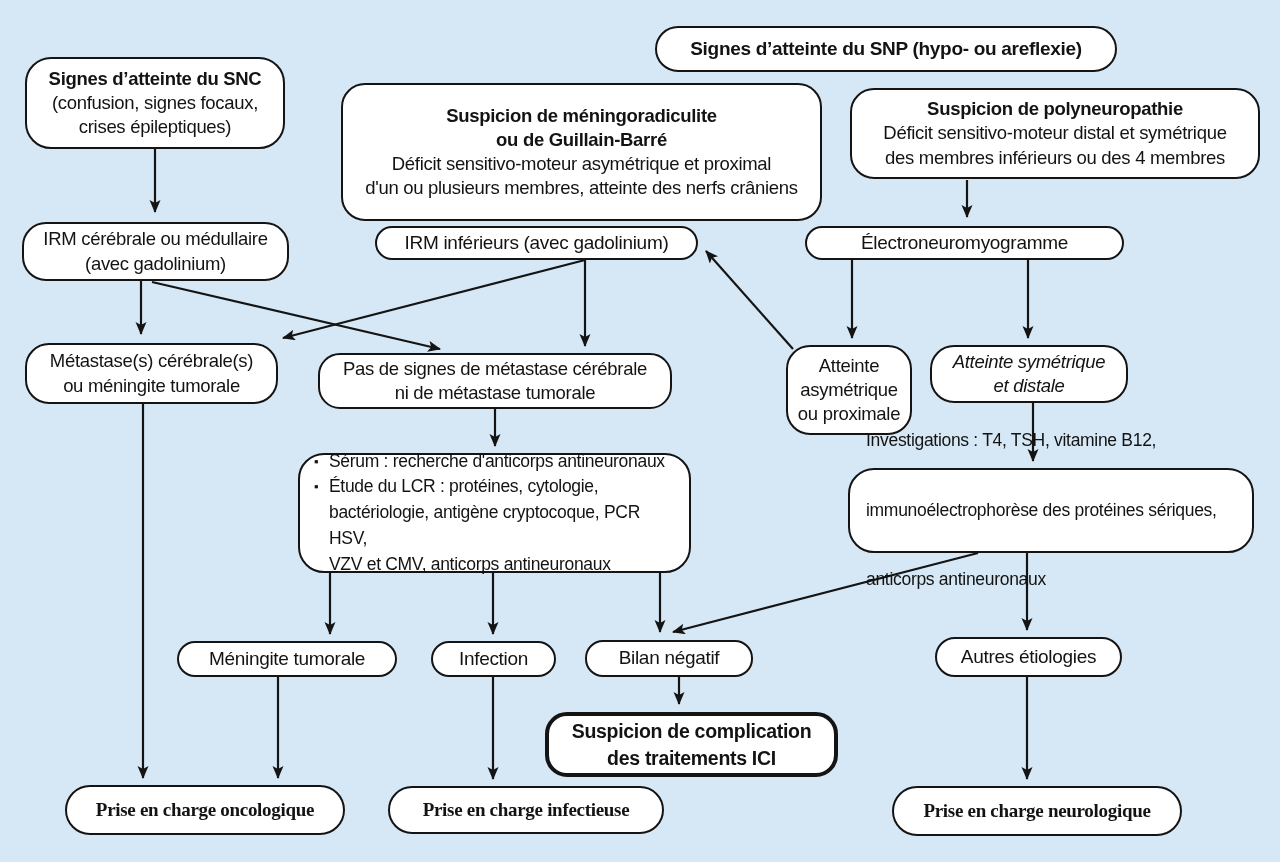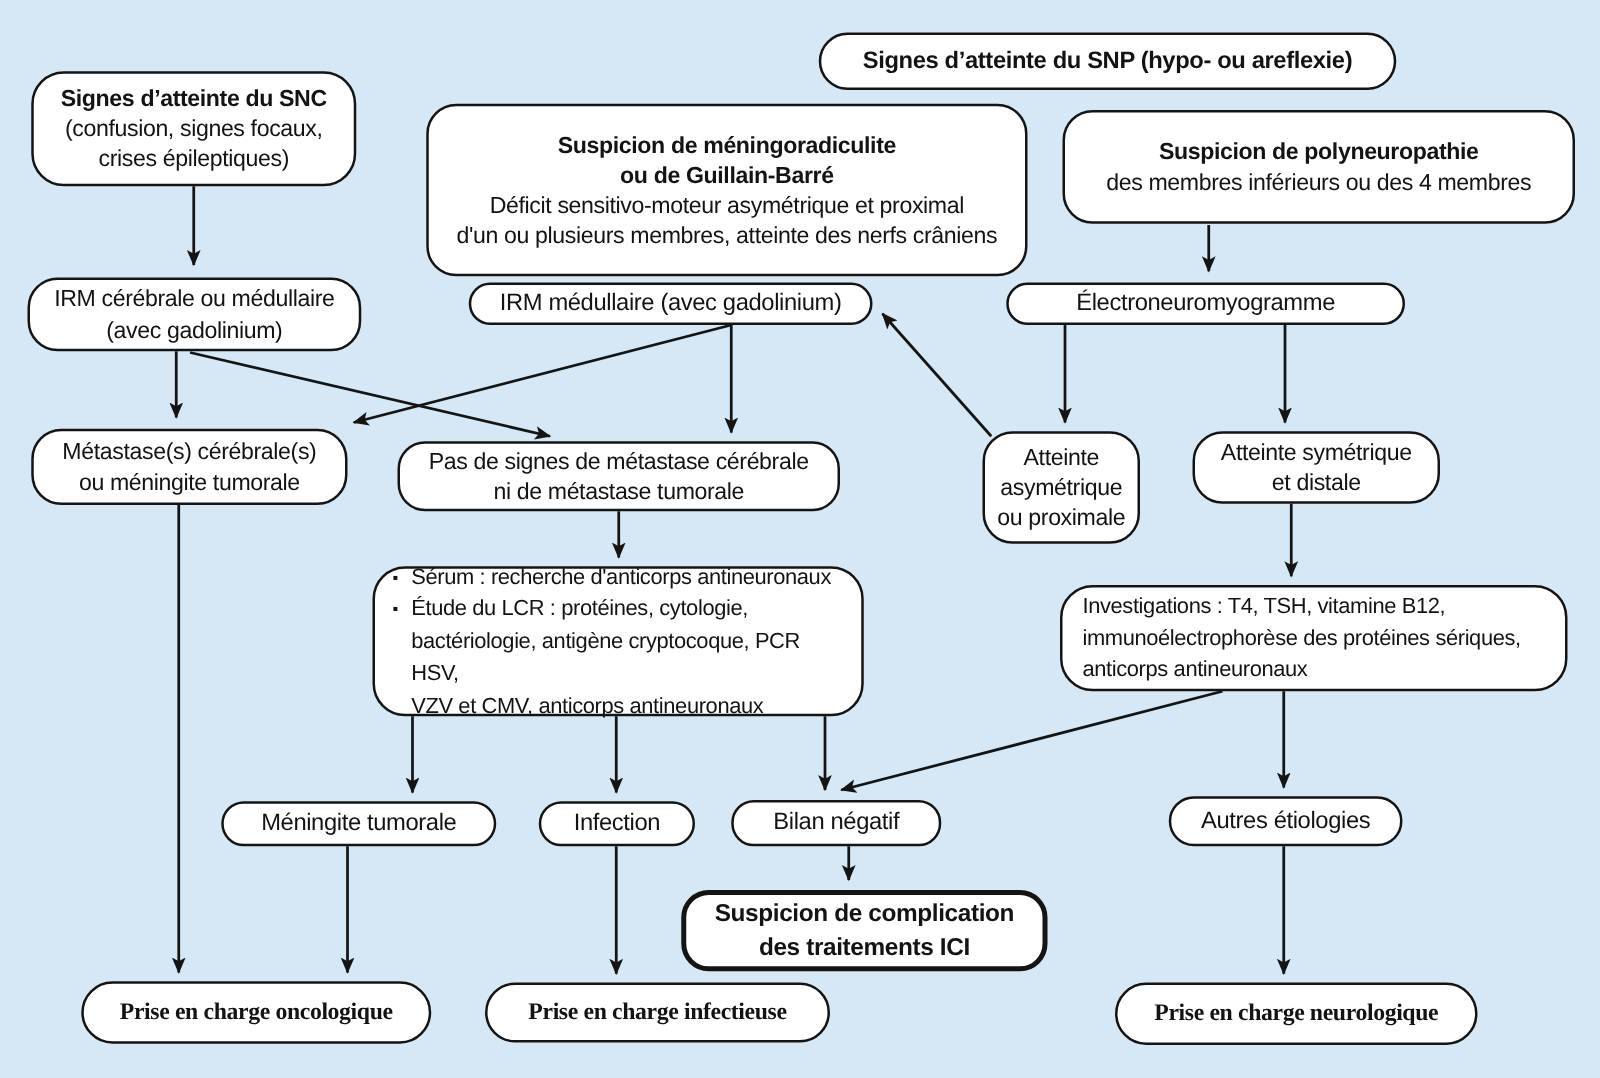--- a/index.html
+++ b/index.html
@@ -96,30 +96,31 @@
 
   <div class="node" style="left:341px;top:83px;width:481px;height:138px;">
     <div class="ln b">Suspicion de méningoradiculite</div>
     <div class="ln b">ou de Guillain-Barré</div>
     <div class="ln">Déficit sensitivo-moteur asymétrique et proximal</div>
     <div class="ln">d'un ou plusieurs membres, atteinte des nerfs crâniens</div>
   </div>
 
   <div class="node" style="left:850px;top:88px;width:410px;height:91px;">
     <div class="ln b">Suspicion de polyneuropathie</div>
+    <div class="ln">Déficit sensitivo-moteur distal et symétrique</div>
     <div class="ln">des membres inférieurs ou des 4 membres</div>
   </div>
 
   <div class="node" style="left:22px;top:222px;width:267px;height:59px;">
     <div class="ln">IRM cérébrale ou médullaire</div>
     <div class="ln">(avec gadolinium)</div>
   </div>
 
   <div class="node pill" style="left:375px;top:226px;width:323px;height:34px;border-radius:17px;">
-    <div class="ln">IRM médullaire (avec gadolinium)</div>
+    <div class="ln">IRM inférieurs (avec gadolinium)</div>
   </div>
 
   <div class="node pill" style="left:805px;top:226px;width:319px;height:34px;border-radius:17px;">
     <div class="ln">Électroneuromyogramme</div>
   </div>
 
   <div class="node" style="left:25px;top:343px;width:253px;height:61px;">
     <div class="ln">Métastase(s) cérébrale(s)</div>
     <div class="ln">ou méningite tumorale</div>
   </div>
@@ -128,21 +129,21 @@
     <div class="ln">Pas de signes de métastase cérébrale</div>
     <div class="ln">ni de métastase tumorale</div>
   </div>
 
   <div class="node" style="left:786px;top:345px;width:126px;height:90px;">
     <div class="ln">Atteinte</div>
     <div class="ln">asymétrique</div>
     <div class="ln">ou proximale</div>
   </div>
 
-  <div class="node" style="left:954px;top:345px;width:198px;height:58px;">
+  <div class="node" style="left:930px;top:345px;width:198px;height:58px;font-style:italic;">
     <div class="ln">Atteinte symétrique</div>
     <div class="ln">et distale</div>
   </div>
 
   <div class="node list" style="left:298px;top:453px;width:393px;height:120px;border-radius:26px;">
     <div class="row">
       <span class="bul">▪</span>
       <span class="txt">Sérum : recherche d'anticorps antineuronaux</span>
     </div>
     <div class="row">
@@ -152,21 +153,21 @@
     <div class="row">
       <span class="bul"></span>
       <span class="txt">bactériologie, antigène cryptocoque, PCR HSV,</span>
     </div>
     <div class="row">
       <span class="bul"></span>
       <span class="txt">VZV et CMV, anticorps antineuronaux</span>
     </div>
   </div>
 
-  <div class="node list" style="left:848px;top:468px;width:406px;height:85px;border-radius:26px;padding-left:16px;">
+  <div class="node list" style="left:848px;top:468px;width:406px;height:85px;border-radius:26px;padding-left:16px;gap:44px;">
     <div class="ln">Investigations : T4, TSH, vitamine B12,</div>
     <div class="ln">immunoélectrophorèse des protéines sériques,</div>
     <div class="ln">anticorps antineuronaux</div>
   </div>
 
   <div class="node pill" style="left:177px;top:641px;width:220px;height:36px;">
     <div class="ln">Méningite tumorale</div>
   </div>
 
   <div class="node pill" style="left:431px;top:641px;width:125px;height:36px;">

